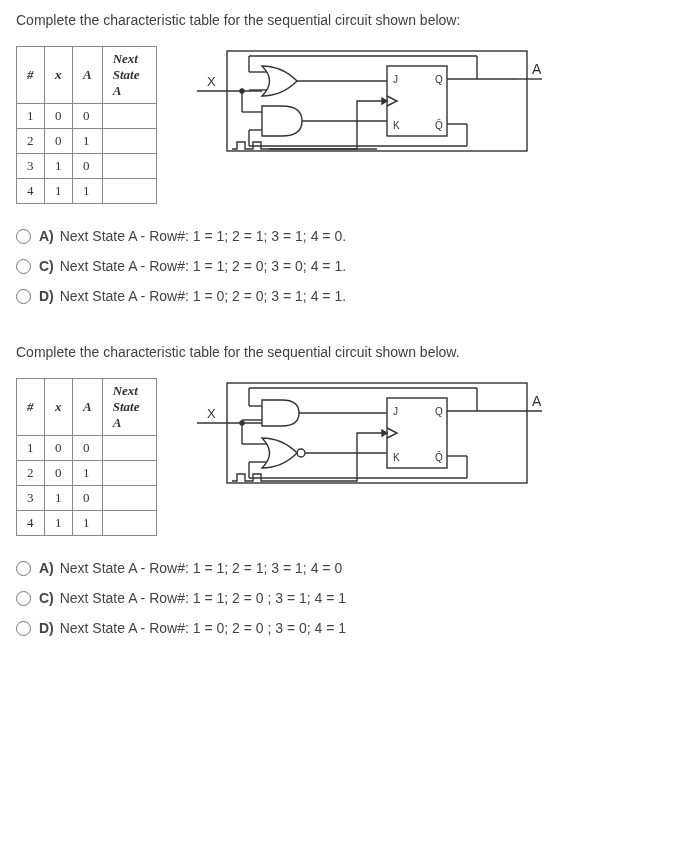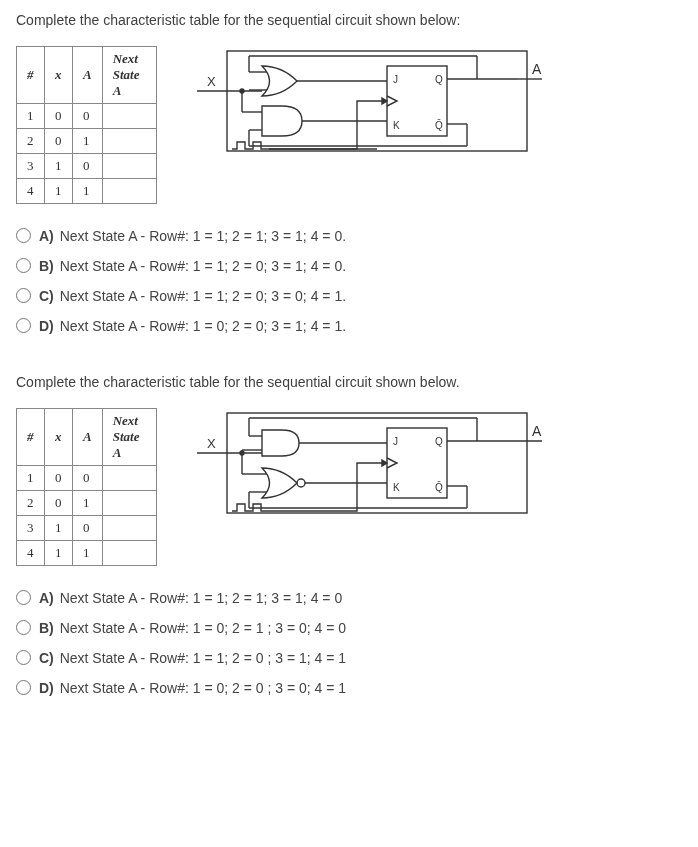--- a/index.html
+++ b/index.html
@@ -28,21 +28,21 @@
     }
     table.char-table th {
       font-weight: bold;
       font-style: italic;
     }
     table.char-table .next-state-col { min-width: 54px; }
     .circuit-svg { flex-shrink: 0; }
     .options { margin-top: 8px; }
     .option {
       display: flex;
-      align-items: flex-start;
+      align-items: flex-end;
       gap: 8px;
       margin: 14px 0;
       font-size: 14px;
       color: #444;
     }
     .radio {
       width: 15px; height: 15px;
       border: 1.4px solid #777;
       border-radius: 50%;
       flex-shrink: 0;
@@ -144,24 +144,20 @@
         <path d="M82 103 L170 103 L170 55 L200 55" transform="translate(0,0)"></path>
         <polygon points="195,52 200,55 195,58" fill="#333"></polygon>
       </g>
     </svg>
   </div>
 
   <div class="options">
     <div class="option">
       <span class="radio"></span>
       <span class="opt-label"><span class="opt-letter">A)</span> <span>Next State A - Row#: 1 = 1; 2 = 1; 3 = 1; 4 = 0.</span></span>
-    </div>
-    <div class="option">
-      <span class="radio"></span>
-      <span class="opt-label"><span class="opt-letter">B)</span> <span>Next State A - Row#: 1 = 1; 2 = 0; 3 = 1; 4 = 0.</span></span>
     </div>
     <div class="option">
       <span class="radio"></span>
       <span class="opt-label"><span class="opt-letter">C)</span> <span>Next State A - Row#: 1 = 1; 2 = 0; 3 = 0; 4 = 1.</span></span>
     </div>
     <div class="option">
       <span class="radio"></span>
       <span class="opt-label"><span class="opt-letter">D)</span> <span>Next State A - Row#: 1 = 0; 2 = 0; 3 = 1; 4 = 1.</span></span>
     </div>
   </div>
@@ -254,24 +250,20 @@
     </svg>
   </div>
 
   <div class="options">
     <div class="option">
       <span class="radio"></span>
       <span class="opt-label"><span class="opt-letter">A)</span> <span>Next State A - Row#: 1 = 1; 2 = 1; 3 = 1; 4 = 0</span></span>
     </div>
     <div class="option">
       <span class="radio"></span>
-      <span class="opt-label"><span class="opt-letter">B)</span> <span>Next State A - Row#: 1 = 0; 2 = 1 ; 3 = 0; 4 = 0</span></span>
-    </div>
-    <div class="option">
-      <span class="radio"></span>
       <span class="opt-label"><span class="opt-letter">C)</span> <span>Next State A - Row#: 1 = 1; 2 = 0 ; 3 = 1; 4 = 1</span></span>
     </div>
     <div class="option">
       <span class="radio"></span>
       <span class="opt-label"><span class="opt-letter">D)</span> <span>Next State A - Row#: 1 = 0; 2 = 0 ; 3 = 0; 4 = 1</span></span>
     </div>
   </div>
 </div>
 
 </body></html>

